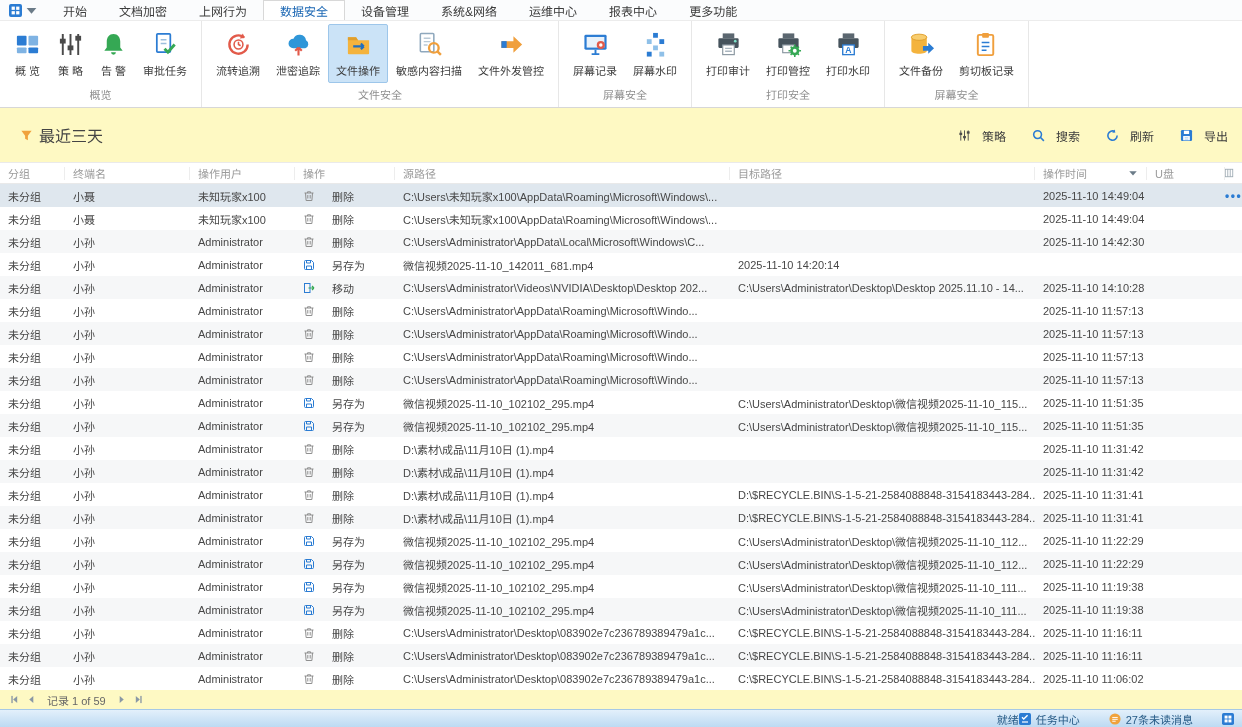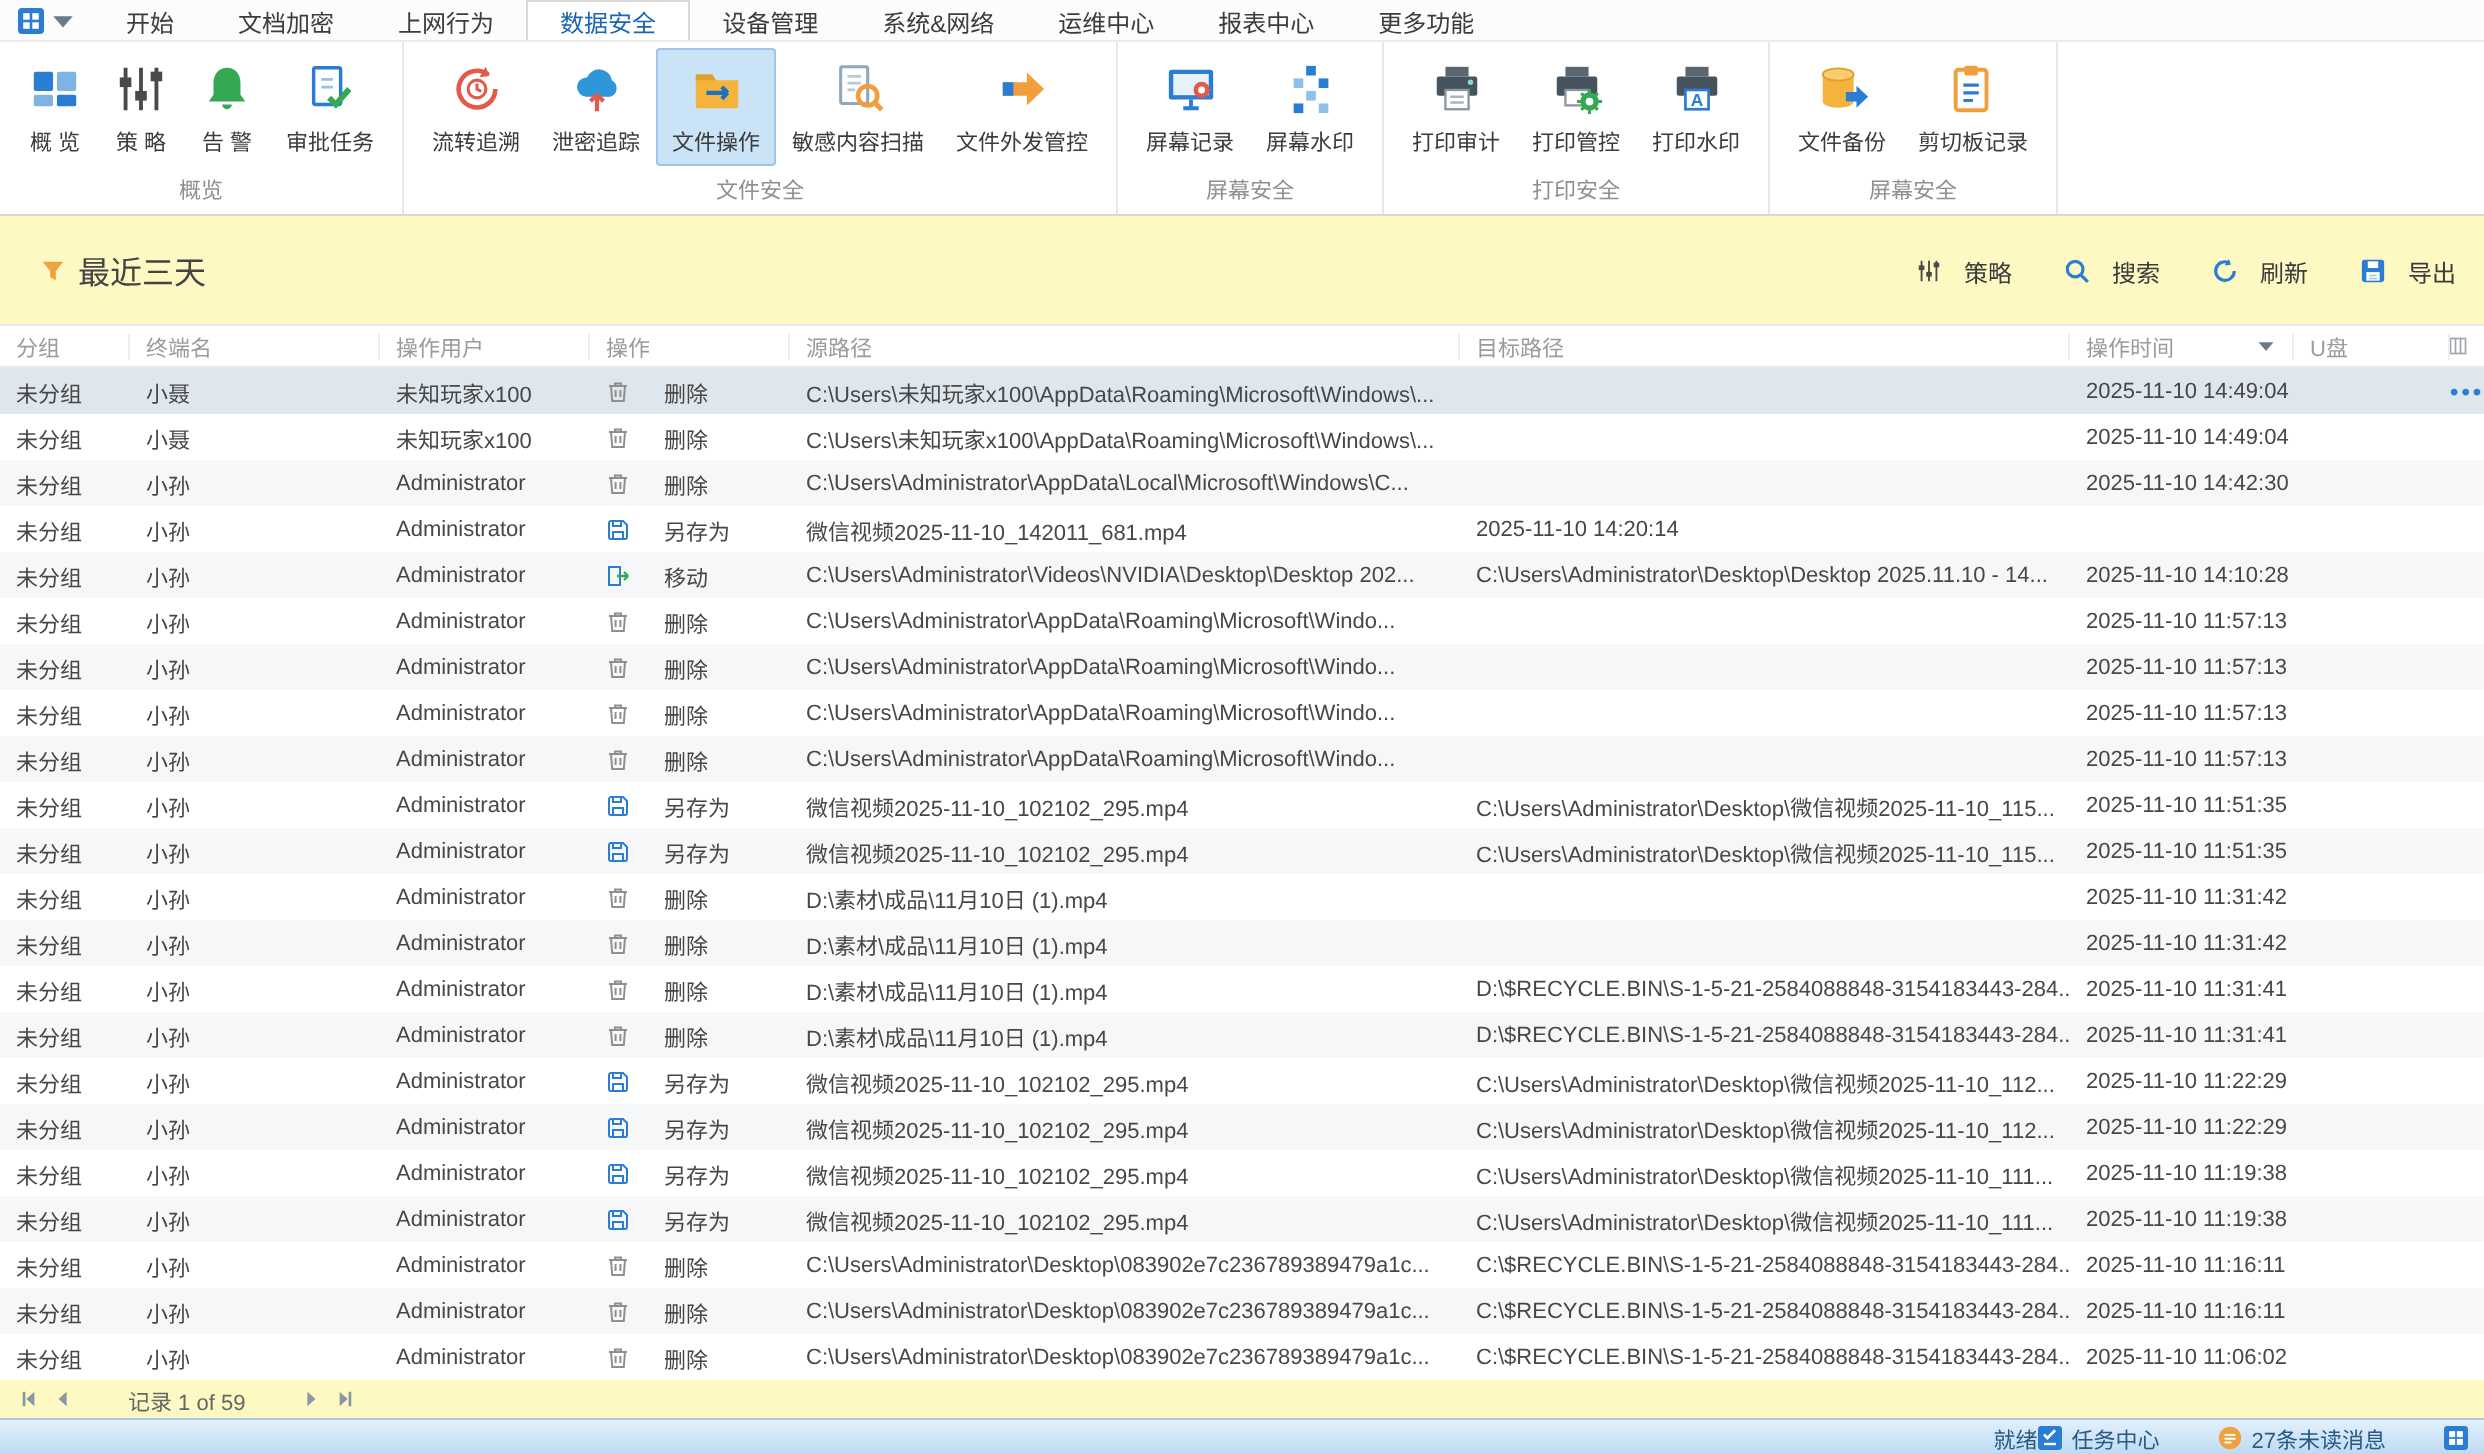--- a/index.html
+++ b/index.html
@@ -45,21 +45,21 @@
   .row.selected{background:#dfe7ee}
   .cell{padding:0 8px;white-space:nowrap;overflow:hidden}
   .op-cell{display:flex;align-items:center;gap:17px}
   .op-cell .icon svg{width:12px;height:12px}
   .more-cell{text-align:right;padding:0 4px 0 0}
   .more{color:#2b7cd3;font-weight:bold;letter-spacing:1.5px;font-size:12px;cursor:pointer}
 
   
   .pager{height:19px;display:flex;align-items:center;gap:8px;padding:0 10px;font-size:11px;color:#666;flex:none}
   .pager .icon svg{width:9px;height:9px}
-  .pager-label{margin:0 20px}
+  .pager-label{margin:0 3px}
 
   
   .statusbar{margin-top:auto;height:18px;background:linear-gradient(180deg,#e3f0fb 0%,#bddaf2 100%);border-top:1px solid #a6c9e6;display:flex;align-items:center;justify-content:flex-end;padding:0 8px;font-size:11px;color:#275b86;flex:none}
   .status-right{display:flex;align-items:center;gap:29px}
   .status-item{display:flex;align-items:center;gap:5px;cursor:default}
   .statusbar .icon svg{width:12px;height:12px}
 </style>
 </head>
 <body>
 

